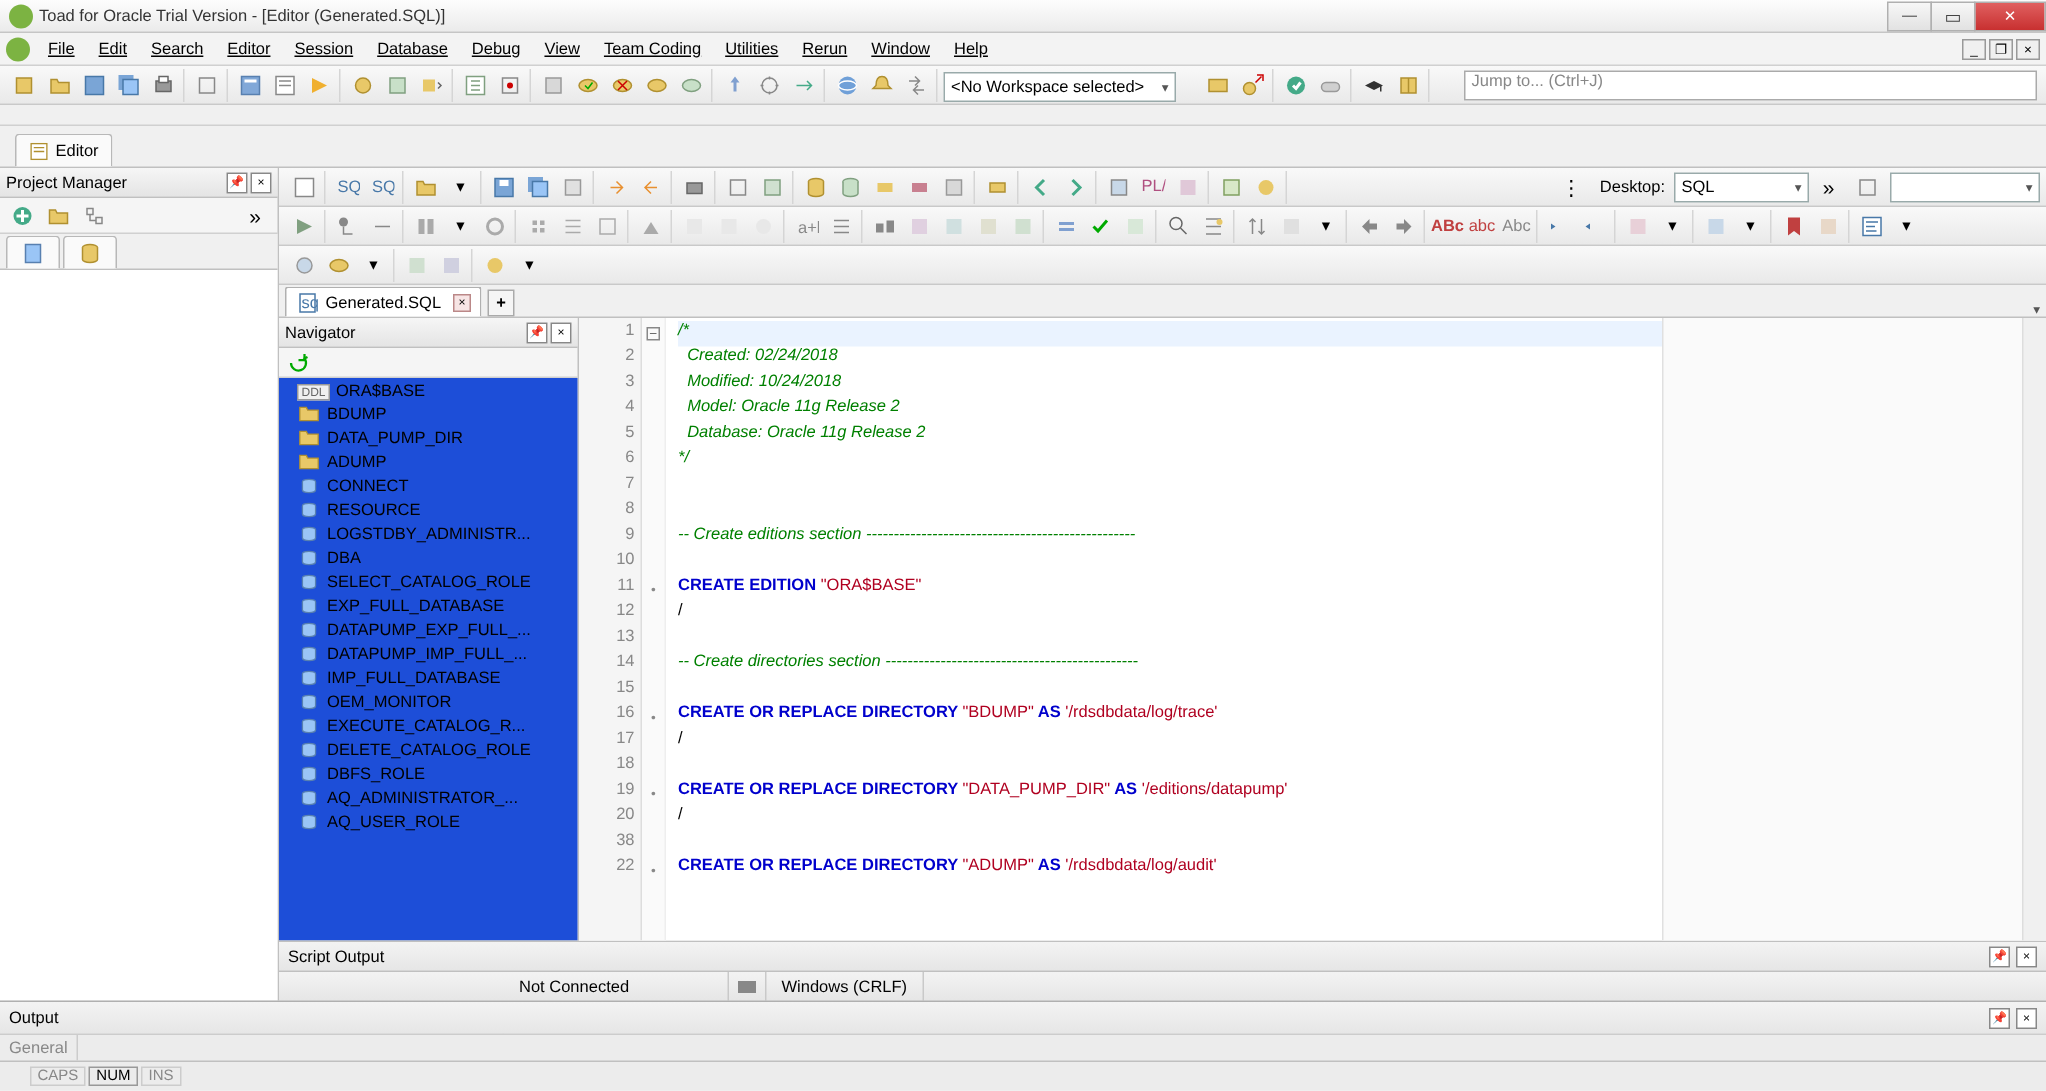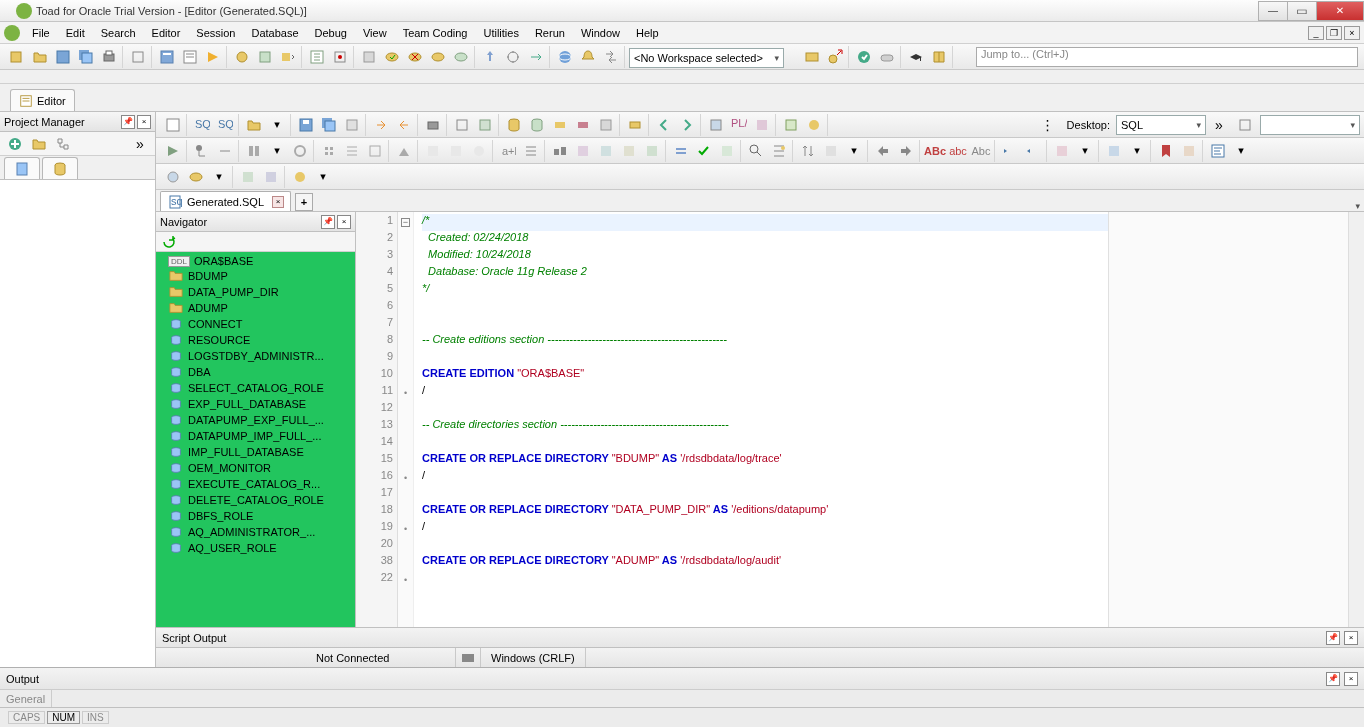--- a/index.html
+++ b/index.html
@@ -1,30 +1,30 @@
 <!DOCTYPE html>
 <html><head>
 <meta charset="utf-8">
 <style>
 * { margin: 0; padding: 0; box-sizing: border-box; font-family: "Segoe UI", Tahoma, sans-serif; font-size: 11px; }
 body { width: 1364px; height: 727px; background: #f0f0f0; overflow: hidden; display: flex; flex-direction: column; }
 
 
-.titlebar { height: 22px; background: linear-gradient(#fdfdfd,#ebebeb); display: flex; align-items: center; padding-left: 16px; border-bottom: 1px solid #c5c5c5; }
+.titlebar { height: 22px; background: linear-gradient(#fdfdfd,#ebebeb); display: flex; align-items: center; padding-left: 6px; border-bottom: 1px solid #c5c5c5; }
 .titlebar .icon { width: 16px; height: 16px; background: #7cb342; border-radius: 8px; margin-right: 4px; }
 .titlebar .title { flex: 1; color: #333; }
 .win-controls { display: flex; }
 .win-btn { width: 30px; height: 20px; border: 1px solid #b0b0b0; background: linear-gradient(#f7f7f7,#e2e2e2); margin-left: -1px; display:flex;align-items:center;justify-content:center;font-size:10px;color:#444;}
 .win-btn.close { background: linear-gradient(#e06060,#c83030); color:#fff; width: 48px;}
 .win-btn.max { font-size:12px; }
 
 
 .menubar { height: 22px; background: #f3f3f3; border-bottom: 1px solid #d0d0d0; display: flex; align-items: center; padding-left: 4px; }
 .menubar .icon { width: 16px; height: 16px; background: #7cb342; border-radius: 8px; margin-right: 4px; }
-.menu-item { padding: 2px 8px; cursor: default; }
+.menu-item { padding: 2px 8px; cursor: default; text-decoration: underline; }
 .menu-spacer { flex: 1; }
 .mdi-controls { display:flex; padding-right:4px; gap:2px;}
 .mdi-btn { width: 16px; height: 14px; border: 1px solid #999; background: #f0f0f0; font-size:9px;display:flex;align-items:center;justify-content:center;}
 
 
 .toolbar { height: 26px; background: linear-gradient(#f9f9f9,#e9e9e9); border-bottom: 1px solid #c9c9c9; display: flex; align-items: center; padding: 0 4px; gap: 2px; }
 .tb-group { display: flex; align-items: center; gap: 1px; padding: 0 2px; border-right: 1px solid #d5d5d5; height: 22px; }
 .tb-group.noborder { border-right: none; }
 .tb-btn { width: 22px; height: 22px; display: flex; align-items: center; justify-content: center; border: 1px solid transparent; border-radius: 2px; }
 .tb-btn svg { width: 16px; height: 16px; }
@@ -32,21 +32,21 @@
 .tb-combo::after { content: "▾"; margin-left: auto; color: #555; font-size: 9px; }
 .tb-input { height: 20px; border: 1px solid #aaa; background:#fff; padding: 0 4px; color:#888; min-width: 100px; }
 
 
 .editor-tabrow { height: 28px; background: #f0f0f0; border-bottom: 1px solid #c0c0c0; display: flex; align-items: flex-end; padding-left: 10px; padding-top: 6px;}
 .editor-tab { height: 22px; background: #fafafa; border: 1px solid #b8b8b8; border-bottom: none; border-radius: 3px 3px 0 0; padding: 0 8px; display:flex; align-items:center; gap:4px; font-size:11px;}
 .editor-tab .tabicon { width:14px;height:14px; display:inline-block; }
 
 
 .main-row { flex: 1; display: flex; min-height: 0; }
-.sidebar-left { width: 156px; background: #f5f5f5; border-right: 1px solid #c0c0c0; display:flex; flex-direction:column; }
+.sidebar-left { width: 186px; background: #f5f5f5; border-right: 1px solid #c0c0c0; display:flex; flex-direction:column; }
 .panel-header { height: 20px; background: linear-gradient(#f6f6f6,#e4e4e4); border-bottom: 1px solid #c0c0c0; display:flex; align-items:center; padding: 0 4px; font-size:11px; }
 .panel-header .sp { margin-left:auto; display:flex; gap:2px;}
 .pin { width:14px;height:14px;border:1px solid #888;background:#fff;font-size:8px;display:flex;align-items:center;justify-content:center;}
 .mini-toolbar { height: 24px; border-bottom: 1px solid #d0d0d0; display:flex;align-items:center;padding:0 4px;gap:2px;}
 .pm-blank { flex:1; background:#fff; }
 .pm-tabs { height: 24px; display:flex; align-items:flex-end; border-bottom:1px solid #c0c0c0; padding-left:4px; background:#f0f0f0;}
 .pm-tab { width:36px; height:22px; background:#fafafa; border:1px solid #b8b8b8; border-bottom:none; border-radius:3px 3px 0 0; margin-right:2px; display:flex;align-items:center;justify-content:center;}
 
 
 .center-col { flex:1; display:flex; flex-direction:column; min-width:0; }
@@ -54,21 +54,21 @@
 .doc-tab { height:20px; background:#fff; border:1px solid #b0b0b0; border-bottom:none; padding:0 6px; display:flex; align-items:center; gap:4px; border-radius:2px 2px 0 0;}
 .doc-tab .close { width:12px;height:12px;border:1px solid #b88;background:#f7e5e5;font-size:8px;display:flex;align-items:center;justify-content:center;margin-left:4px;}
 .doc-tab-add { width:18px;height:18px; border:1px solid #aaa; background:#f5f5f5; margin-left:4px; display:flex;align-items:center;justify-content:center; font-weight:bold;}
 .doc-tabs-right { margin-left:auto; padding-right:4px; color:#555; font-size:9px; }
 
 .editor-body { flex:1; display:flex; min-height:0; }
 
 
 .navigator { width: 200px; background:#f5f5f5; border-right:1px solid #c0c0c0; display:flex; flex-direction:column; }
 .nav-refresh { height:20px; border-bottom:1px solid #d0d0d0; display:flex;align-items:center; padding:0 4px;}
-.nav-tree { flex:1; background:#22c55e; overflow-y:scroll; padding:2px 0; }
+.nav-tree { flex:1; background:#1d4ed8; overflow-y:scroll; padding:2px 0; }
 .nav-tree::-webkit-scrollbar { width:16px; }
 .nav-tree::-webkit-scrollbar-track { background:#f0f0f0; border-left:1px solid #ddd;}
 .nav-tree::-webkit-scrollbar-thumb { background:#c7c7c7; border:1px solid #aaa; border-radius:2px;}
 .tree-item { display:flex; align-items:center; padding: 1px 4px 1px 12px; gap:4px; white-space:nowrap; overflow:hidden; text-overflow:ellipsis; cursor:default;}
 .tree-icon { width:16px; height:14px; flex-shrink:0; }
 
 
 .code-area { flex:1; display:flex; background:#fff; font-family: "Courier New", monospace; font-size:13px; overflow:hidden; position:relative;}
 .gutter { width: 42px; background:#f5f5f5; border-right:1px solid #ddd; text-align:right; color:#888; padding-top:2px;}
 .gutter .ln { height:17px; padding-right:4px; }
@@ -96,21 +96,21 @@
 .status-cell { padding:0 10px; border-right:1px solid #c9c9c9; height:100%; display:flex; align-items:center;}
 .status-cell.wide { min-width:150px; }
 
 
 .output-panel { height:22px; background:linear-gradient(#f3f3f3,#e6e6e6); border-top:1px solid #b0b0b0; display:flex; align-items:center; padding:0 6px;}
 .output-panel .sp { margin-left:auto; display:flex; gap:4px;}
 .output-tabs { height:18px; background:#ececec; display:flex; border-top:1px solid #ccc;}
 .out-tab { padding:0 6px; color:#888; border-right:1px solid #ccc; display:flex;align-items:center;}
 
 
-.bottom-status { height:20px; background:#ececec; border-top:1px solid #c0c0c0; display:flex; align-items:center; padding-left:8px; gap:2px;}
+.bottom-status { height:20px; background:#ececec; border-top:1px solid #c0c0c0; display:flex; align-items:center; padding-left:20px; gap:2px;}
 .bstat { padding:0 4px; color:#888; border:1px solid #ccc; font-size:10px;}
 
 
 .ico { width:16px;height:16px; }
 </style>
 </head>
 <body>
 
 <div class="titlebar">
   <span class="icon"></span>
@@ -1055,20 +1055,21 @@
             <div class="fc"></div>
             <div class="fc dot"></div>
             <div class="fc"></div>
             <div class="fc"></div>
             <div class="fc dot"></div>
           </div>
         <div class="code-lines" id="codelines">
             <div class="cl hl"><span class="cmt">/*</span></div>
             <div class="cl"><span class="cmt">  Created: 02/24/2018</span></div>
             <div class="cl"><span class="cmt">  Modified: 10/24/2018</span></div>
+            <div class="cl"><span class="cmt">  Model: Oracle 11g Release 2</span></div>
             <div class="cl"><span class="cmt">  Database: Oracle 11g Release 2</span></div>
             <div class="cl"><span class="cmt">*/</span></div>
             <div class="cl"></div>
             <div class="cl"></div>
             <div class="cl"><span class="cmt">-- Create editions section -------------------------------------------------</span></div>
             <div class="cl"></div>
             <div class="cl"><span class="kw">CREATE </span><span class="kw">EDITION </span><span class="str">"ORA$BASE"</span></div>
             <div class="cl">/</div>
             <div class="cl"></div>
             <div class="cl"><span class="cmt">-- Create directories section ----------------------------------------------</span></div>

